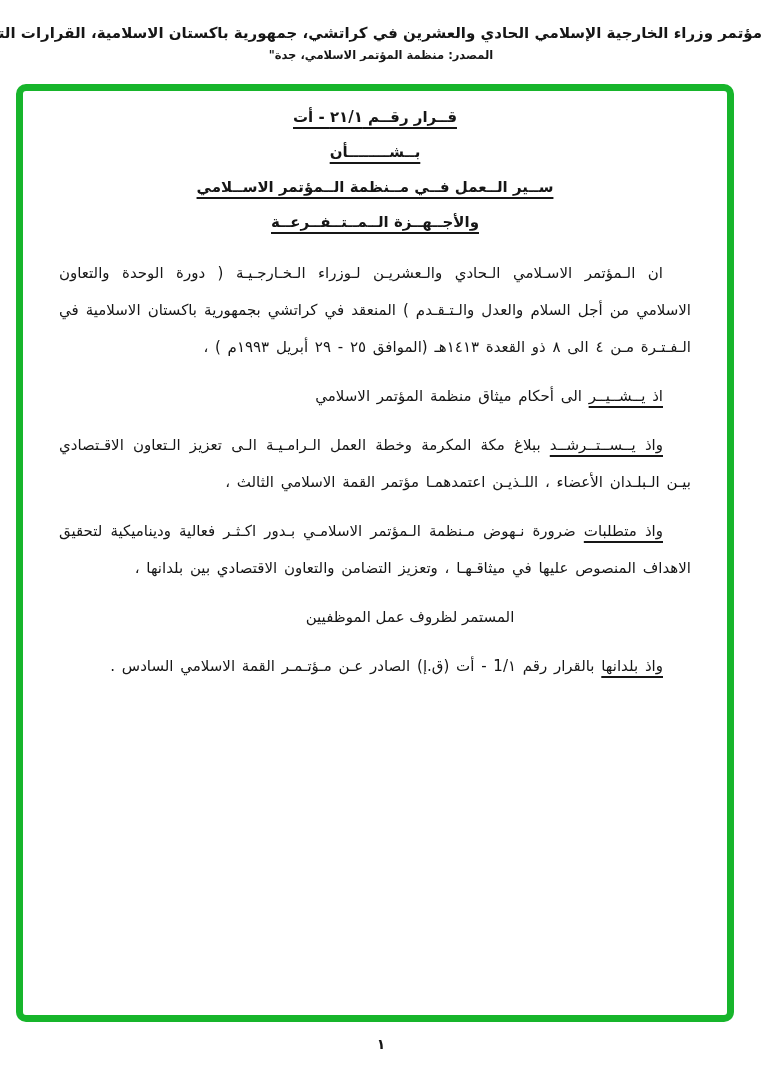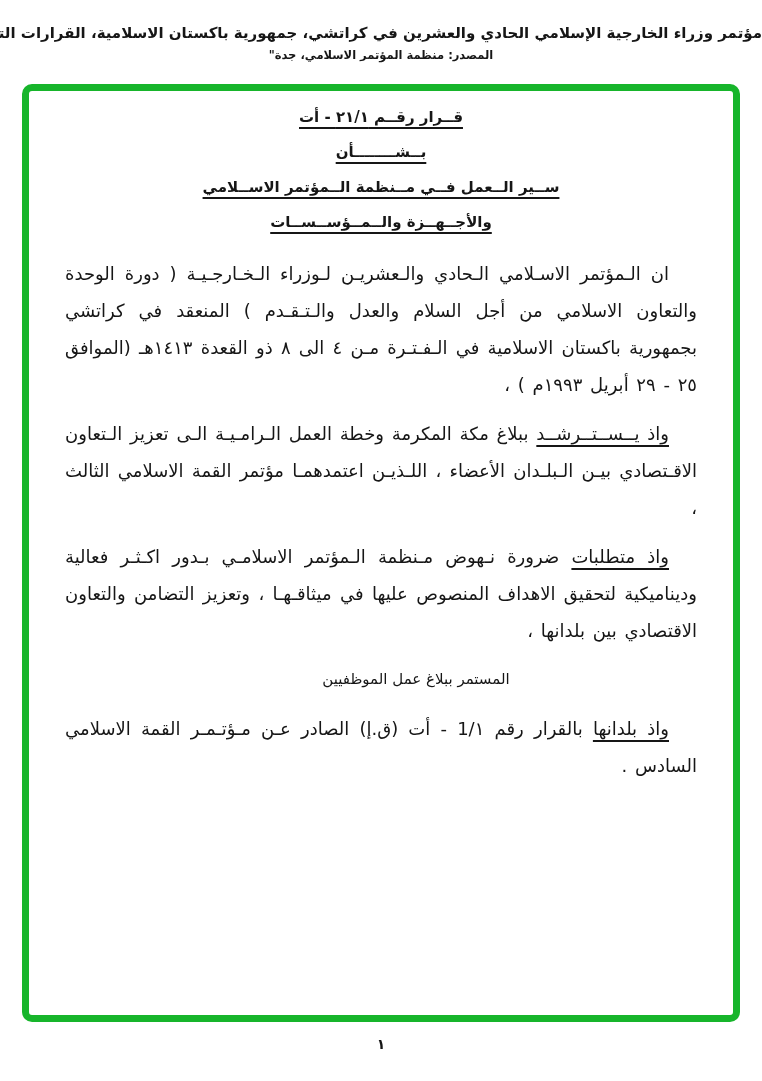--- a/index.html
+++ b/index.html
@@ -20,21 +20,21 @@
     font-size: 15px; font-weight: bold;
     white-space: nowrap;
     letter-spacing: 0;
   }
   .page-header .h2 {
     margin-top: 6px;
     font-size: 11.5px; font-weight: bold;
   }
   .doc-frame {
     position: absolute;
-    left: 22px; top: 84px;
+    left: 16px; top: 84px;
     width: 718px; height: 938px;
     border: 7px solid #737373;
     border-radius: 10px;
     padding: 16px 36px 0 36px;
     overflow: hidden;
     background: #ffffff;
   }
   .title-block { text-align: center; margin-bottom: 22px; }
   .title-line {
     font-size: 15px; font-weight: bold;
@@ -43,21 +43,21 @@
   }
   .u {
     text-decoration: underline;
     text-underline-offset: 5px;
     text-decoration-thickness: 1.5px;
   }
   .para {
     direction: rtl;
     text-align: justify;
     text-align-last: right;
-    font-size: 18px;
+    font-size: 15px;
     line-height: 37px;
     margin-bottom: 12px;
     word-spacing: 2px;
   }
   .para.indent { text-indent: 28px; }
   .para .lead { text-decoration: underline; text-underline-offset: 5px; text-decoration-thickness: 1.5px; }
   .tail-line {
     direction: rtl;
     font-size: 15px;
     line-height: 37px;
@@ -78,29 +78,30 @@
   <div class="h1">مؤتمر وزراء الخارجية الإسلامي الحادي والعشرين في كراتشي، جمهورية باكستان الاسلامية، القرارات التنظيمية، القرار الرقم ٢١/١-أت</div>
   <div class="h2">المصدر: منظمة المؤتمر الاسلامي، جدة"</div>
 </header>
 
 <main class="doc-frame" style="border-color: rgb(23, 181, 43);">
 
   <div class="title-block">
     <div class="title-line u">قــرار رقــم ٢١/١ - أت</div>
     <div class="title-line u">بــشــــــــأن</div>
     <div class="title-line u">ســير الــعمل فــي مــنظمة الــمؤتمر الاســلامي</div>
-    <div class="title-line u">والأجــهــزة والــمــؤســســات</div>
+    <div class="title-line u">والأجــهــزة الــمــتــفــرعــة</div>
   </div>
 
   <p class="para indent"><span class="lead"></span><span>ان الـمؤتمر الاسـلامي الـحادي والـعشريـن لـوزراء الـخـارجـيـة ( دورة الوحدة والتعاون الاسلامي من أجل السلام والعدل والـتـقـدم ) المنعقد في كراتشي بجمهورية باكستان الاسلامية في الـفـتـرة مـن ٤ الى ٨ ذو القعدة ١٤١٣هـ (الموافق ٢٥ - ٢٩ أبريل ١٩٩٣م ) ،</span></p>
 
+  <p class="para indent"><span class="lead">اذ يــشــيــر</span><span> الى أحكام ميثاق منظمة المؤتمر الاسلامي</span></p>
 
   <p class="para indent"><span class="lead">واذ يــســتــرشــد</span><span> ببلاغ مكة المكرمة وخطة العمل الـرامـيـة الـى تعزيز الـتعاون الاقـتصادي بيـن الـبلـدان الأعضاء ، اللـذيـن اعتمدهمـا مؤتمر القمة الاسلامي الثالث ،</span></p>
 
   <p class="para indent"><span class="lead">واذ متطلبات</span><span> ضرورة نـهوض مـنظمة الـمؤتمر الاسلامـي بـدور اكـثـر فعالية وديناميكية لتحقيق الاهداف المنصوص عليها في ميثاقـهـا ، وتعزيز التضامن والتعاون الاقتصادي بين بلدانها ،</span></p>
 
-  <div class="tail-line">المستمر ببلاغ عمل الموظفيين</div>
+  <div class="tail-line">المستمر لظروف عمل الموظفيين</div>
 
   <p class="para indent"><span class="lead">واذ بلدانها</span><span> بالقرار رقم 1/١ - أت (ق.إ) الصادر عـن مـؤتـمـر القمة الاسلامي السادس .</span></p>
 
 </main>
 
 <div class="page-number">١</div>
 
 </body></html>

